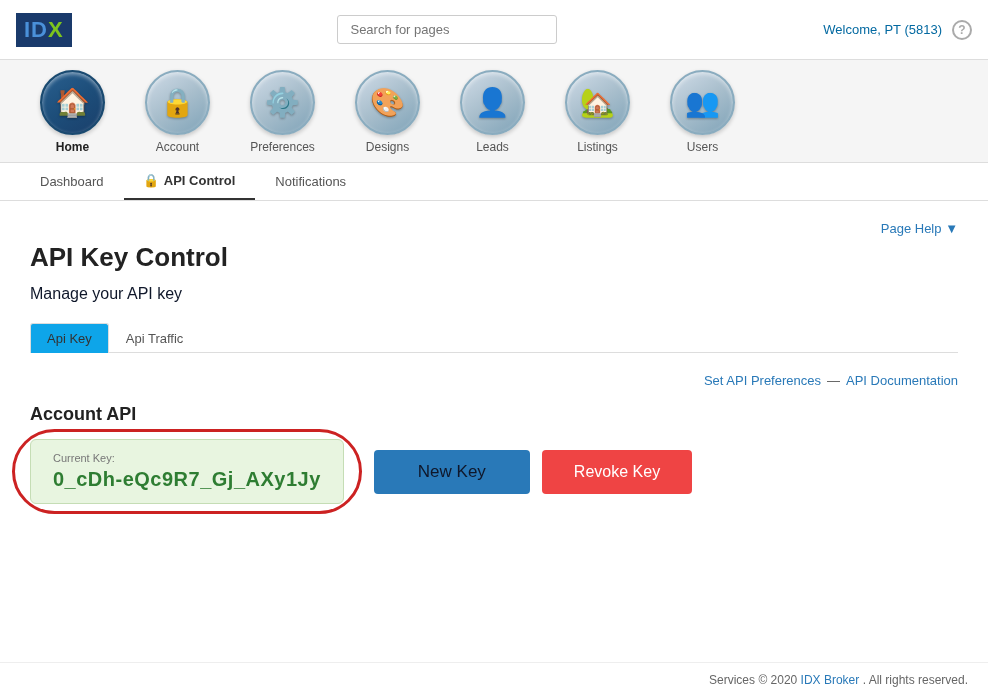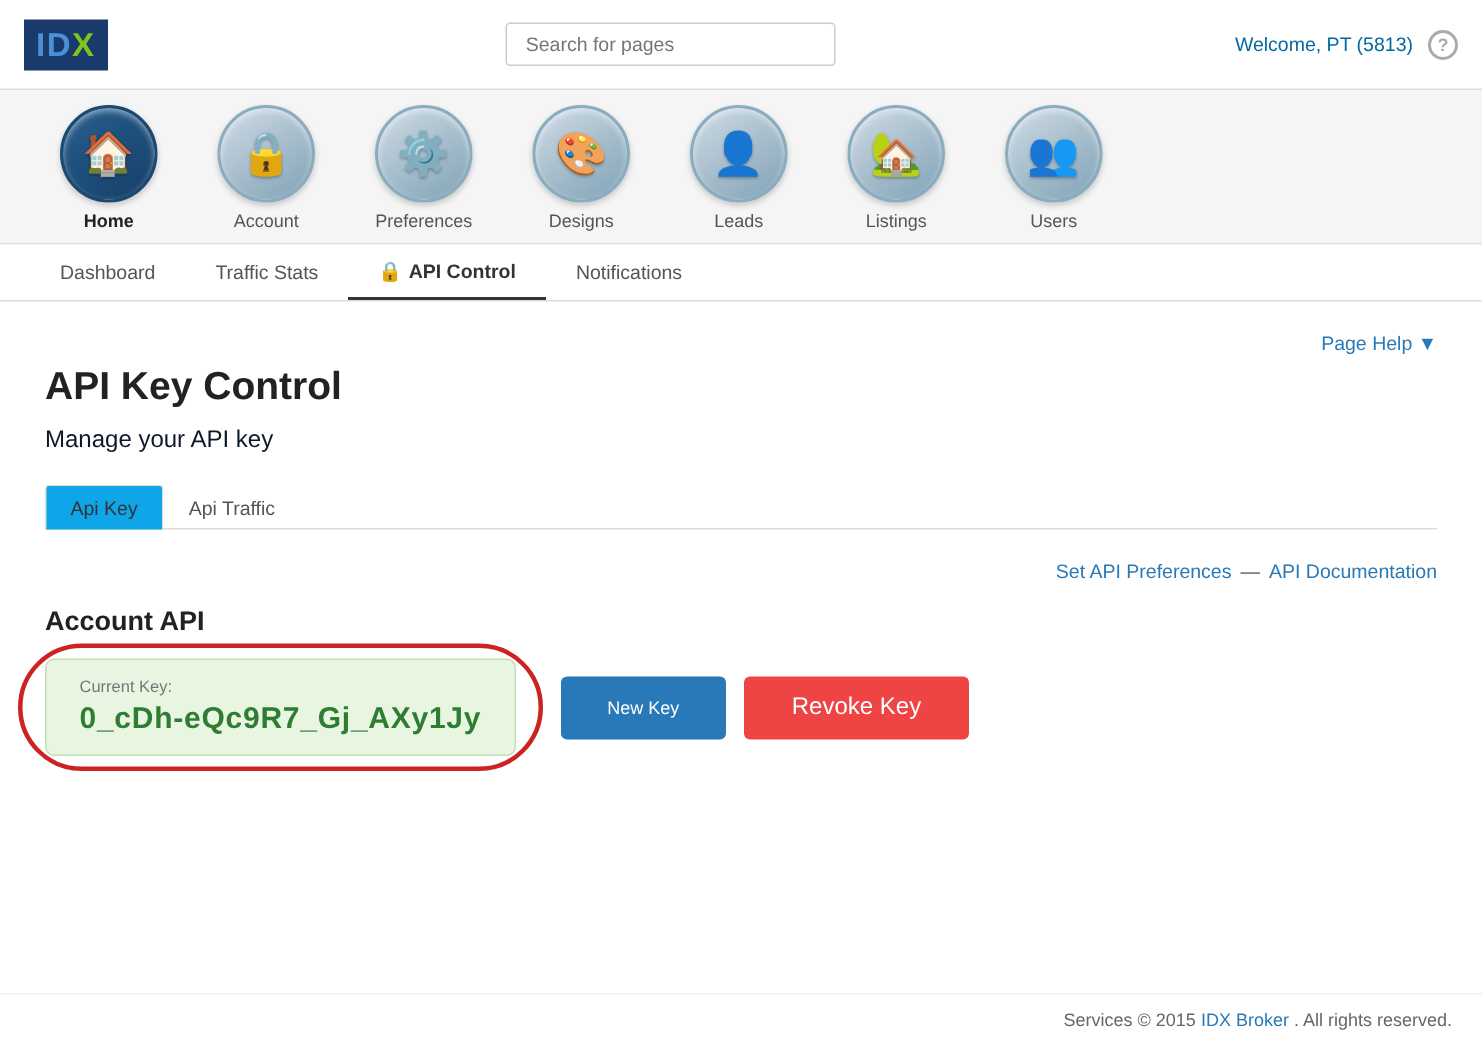--- a/index.html
+++ b/index.html
@@ -220,24 +220,24 @@
       color: #2e7d32;
       font-weight: 600;
       letter-spacing: 0.5px;
     }
     .key-buttons {
       display: flex;
       gap: 12px;
     }
     .btn-new-key {
       background: #2979b8;
-      color: #ffffff;
+      color: #0f172a;
       border: none;
-      padding: 12px 31px;
-      font-size: 12px;
+      padding: 12px 44px;
+      font-size: 17px;
       border-radius: 4px;
       cursor: pointer;
       font-weight: 500;
     }
     .btn-revoke-key {
       background: #ef4444;
       color: #fff;
       border: none;
       padding: 12px 32px;
       font-size: 16px;
@@ -336,21 +336,20 @@
   <a class="nav-item">
     <div class="nav-icon-circle">
       <span class="nav-icon-inner">👥</span>
     </div>
     <span>Users</span>
   </a>
 </div>
 
 <div class="sub-nav">
   <a class="sub-nav-link">Dashboard</a>
-  <a class="sub-nav-link">Traffic Stats</a>
   <a class="sub-nav-link active">
     <span class="lock-icon">🔒</span><span>API Control</span>
   </a>
   <a class="sub-nav-link">Notifications</a>
 </div>
 
 <div class="main-content">
   <div class="page-help-row">
     <a class="page-help-link">
       <span>Page Help</span>
@@ -388,21 +387,21 @@
 
       <div class="key-buttons">
         <button class="btn-new-key">New Key</button>
         <button class="btn-revoke-key">Revoke Key</button>
       </div>
     </div>
   </div>
 </div>
 
 <div class="footer">
-  <span>Services © 2015</span>
+  <span>Services © 2020</span>
   <a>IDX Broker</a>
   <span>. All rights reserved.</span>
 </div>
 
 <style>
   .sub-nav a {
     padding: 10px 20px;
     text-decoration: none;
     color: #555;
     font-size: 13px;

